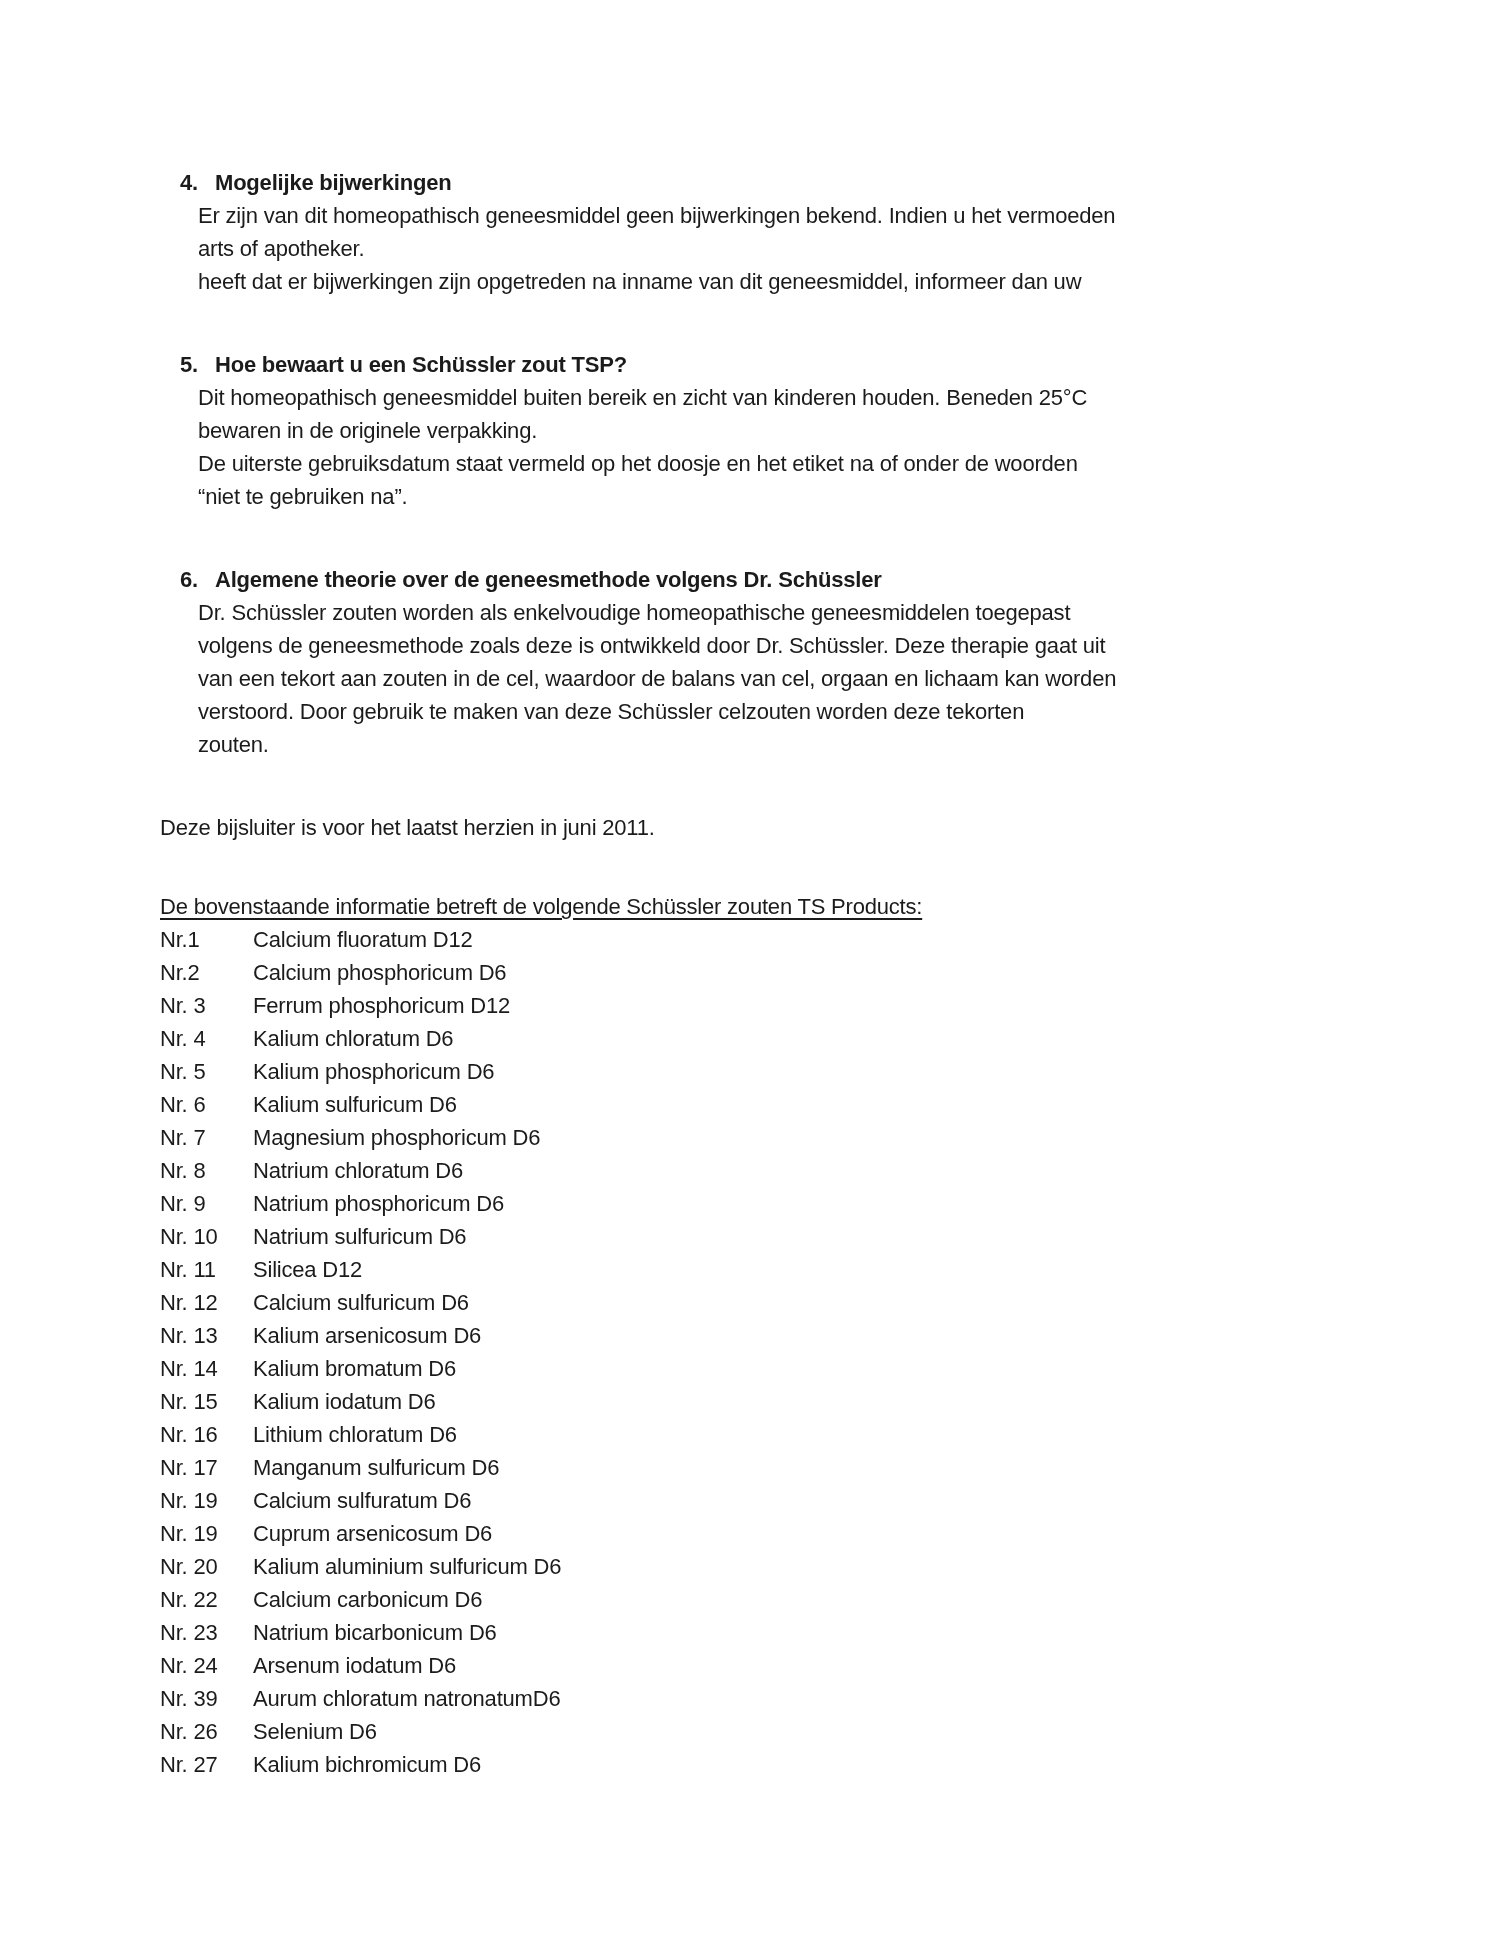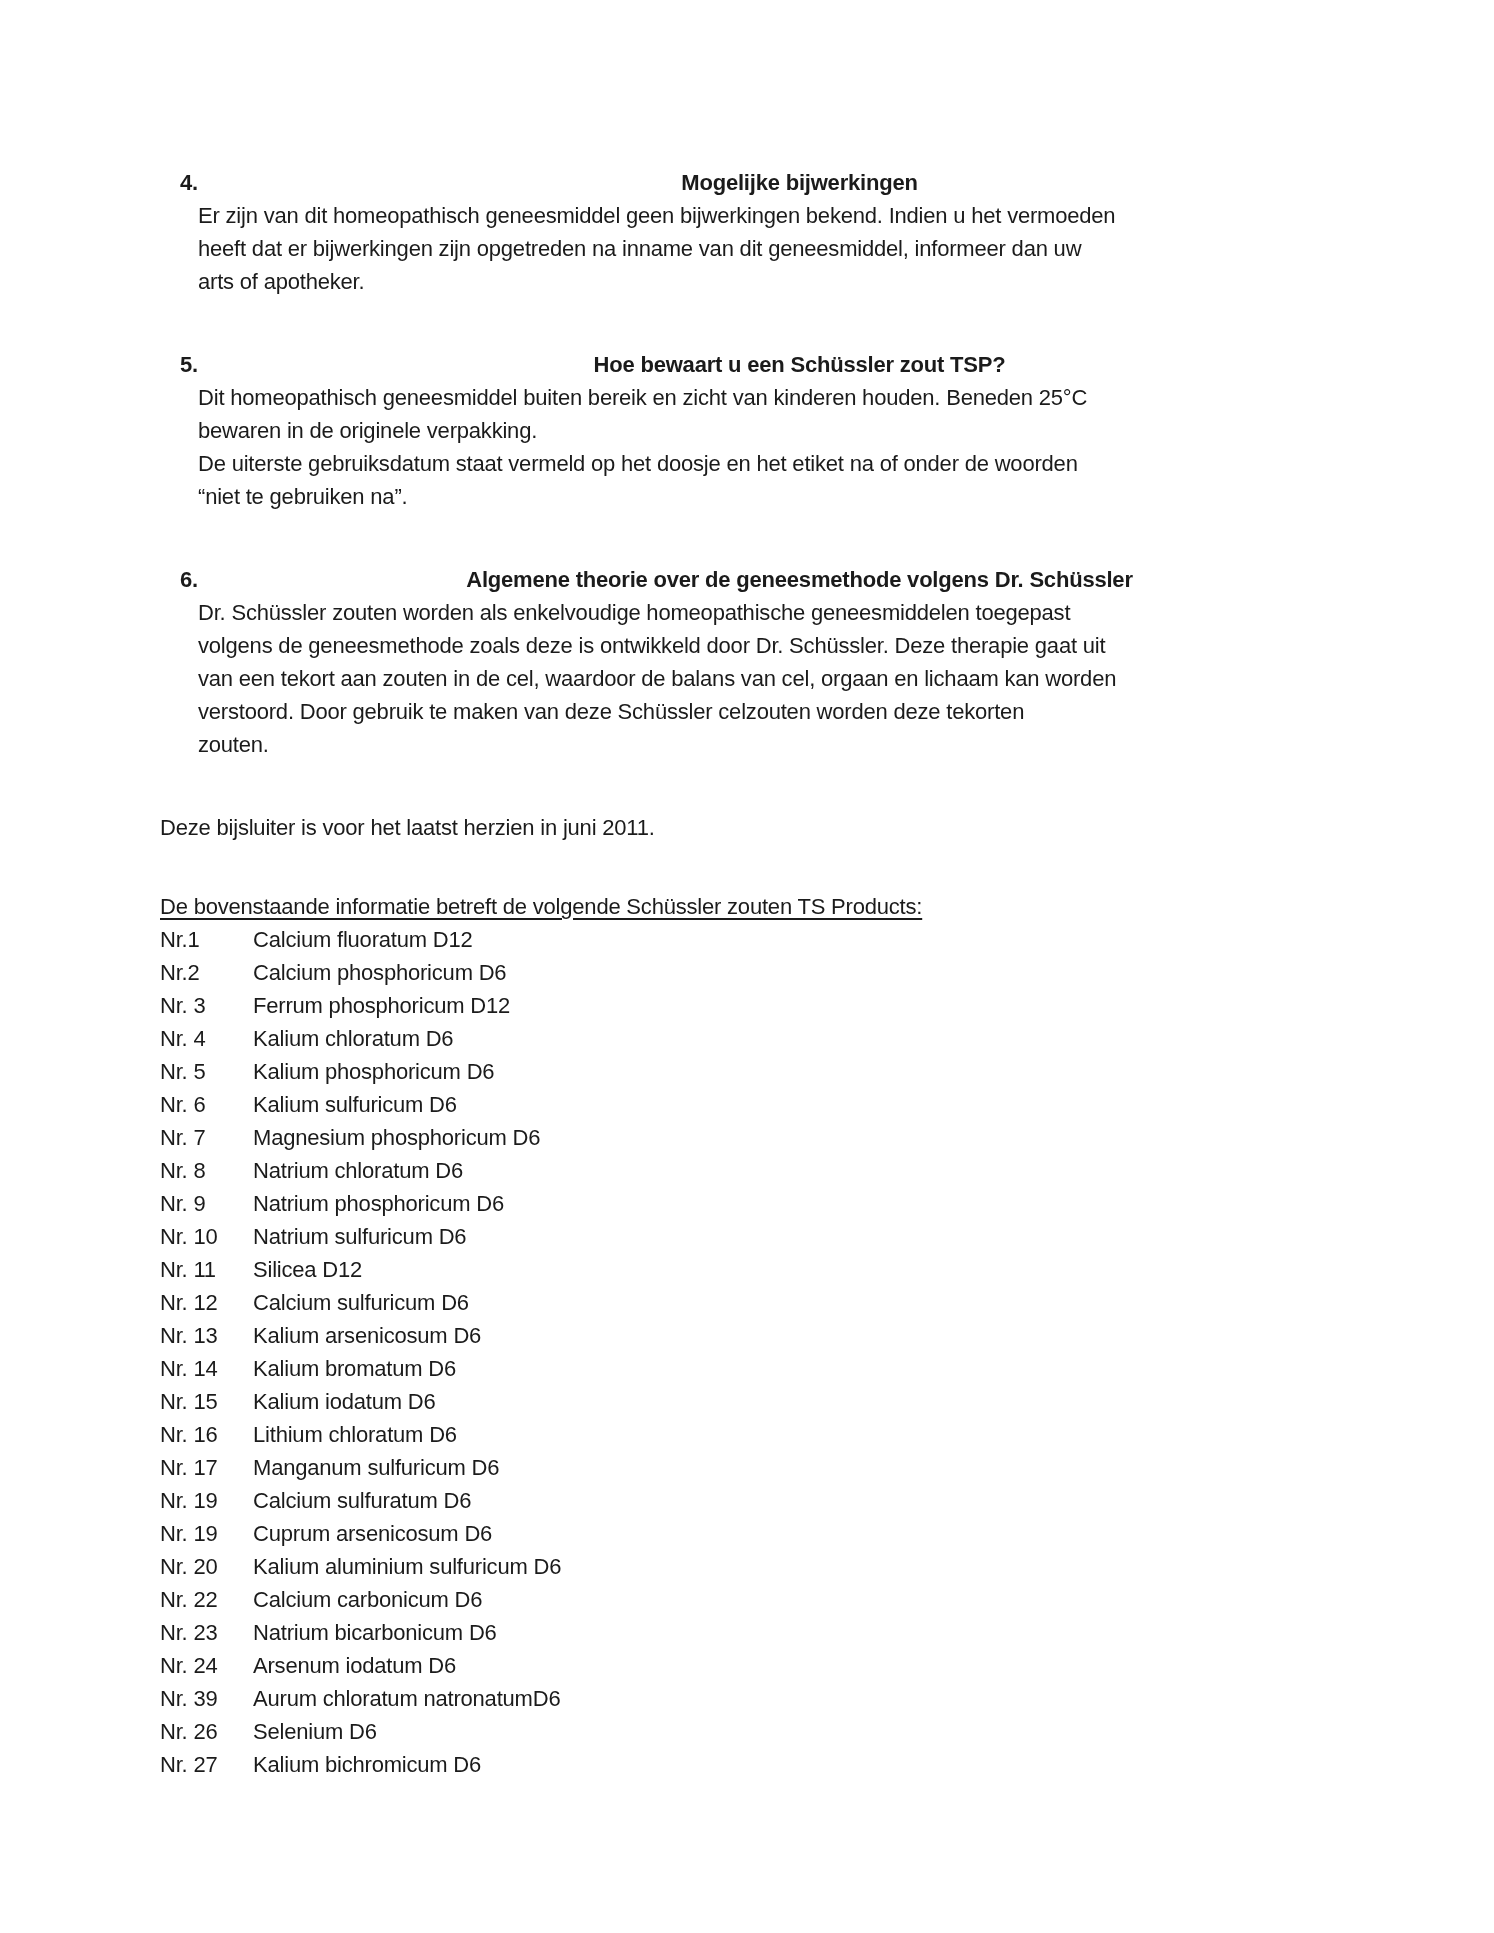--- a/index.html
+++ b/index.html
@@ -16,21 +16,21 @@
     overflow: hidden;
     box-sizing: border-box;
   }
   .content {
     padding: 166px 110px 0 160px;
     box-sizing: border-box;
   }
   .section { margin: 0 0 50px 0; }
   .section-head { display: flex; font-weight: bold; margin-left: 20px; }
   .section-nr { width: 35px; flex: 0 0 35px; }
-  .section-title { flex: 1 1 auto; text-align: center; }
+  .section-title { flex: 1 1 auto; }
   .section-body { margin-left: 38px; }
   .line { white-space: pre; }
   .revision { margin: 0 0 46px 0; }
   .products-heading {
     text-decoration: underline;
     text-underline-offset: 4px;
   }
   .product-row { display: flex; }
   .product-nr { width: 93px; flex: 0 0 93px; }
   .product-name { flex: 1 1 auto; white-space: pre; }
@@ -43,23 +43,23 @@
 
     <div class="section">
       <div class="section-head">
         <span class="section-nr">4.</span>
         <span class="section-title">Mogelijke bijwerkingen</span>
       </div>
       <div class="section-body">
 
           <div class="line">Er zijn van dit homeopathisch geneesmiddel geen bijwerkingen bekend. Indien u het vermoeden</div>
 
+          <div class="line">arts of apotheker.</div>
+
           <div class="line">heeft dat er bijwerkingen zijn opgetreden na inname van dit geneesmiddel, informeer dan uw</div>
-
-          <div class="line">arts of apotheker.</div>
         </div>
     </div>
 
     <div class="section">
       <div class="section-head">
         <span class="section-nr">5.</span>
         <span class="section-title">Hoe bewaart u een Schüssler zout TSP?</span>
       </div>
       <div class="section-body">
 

